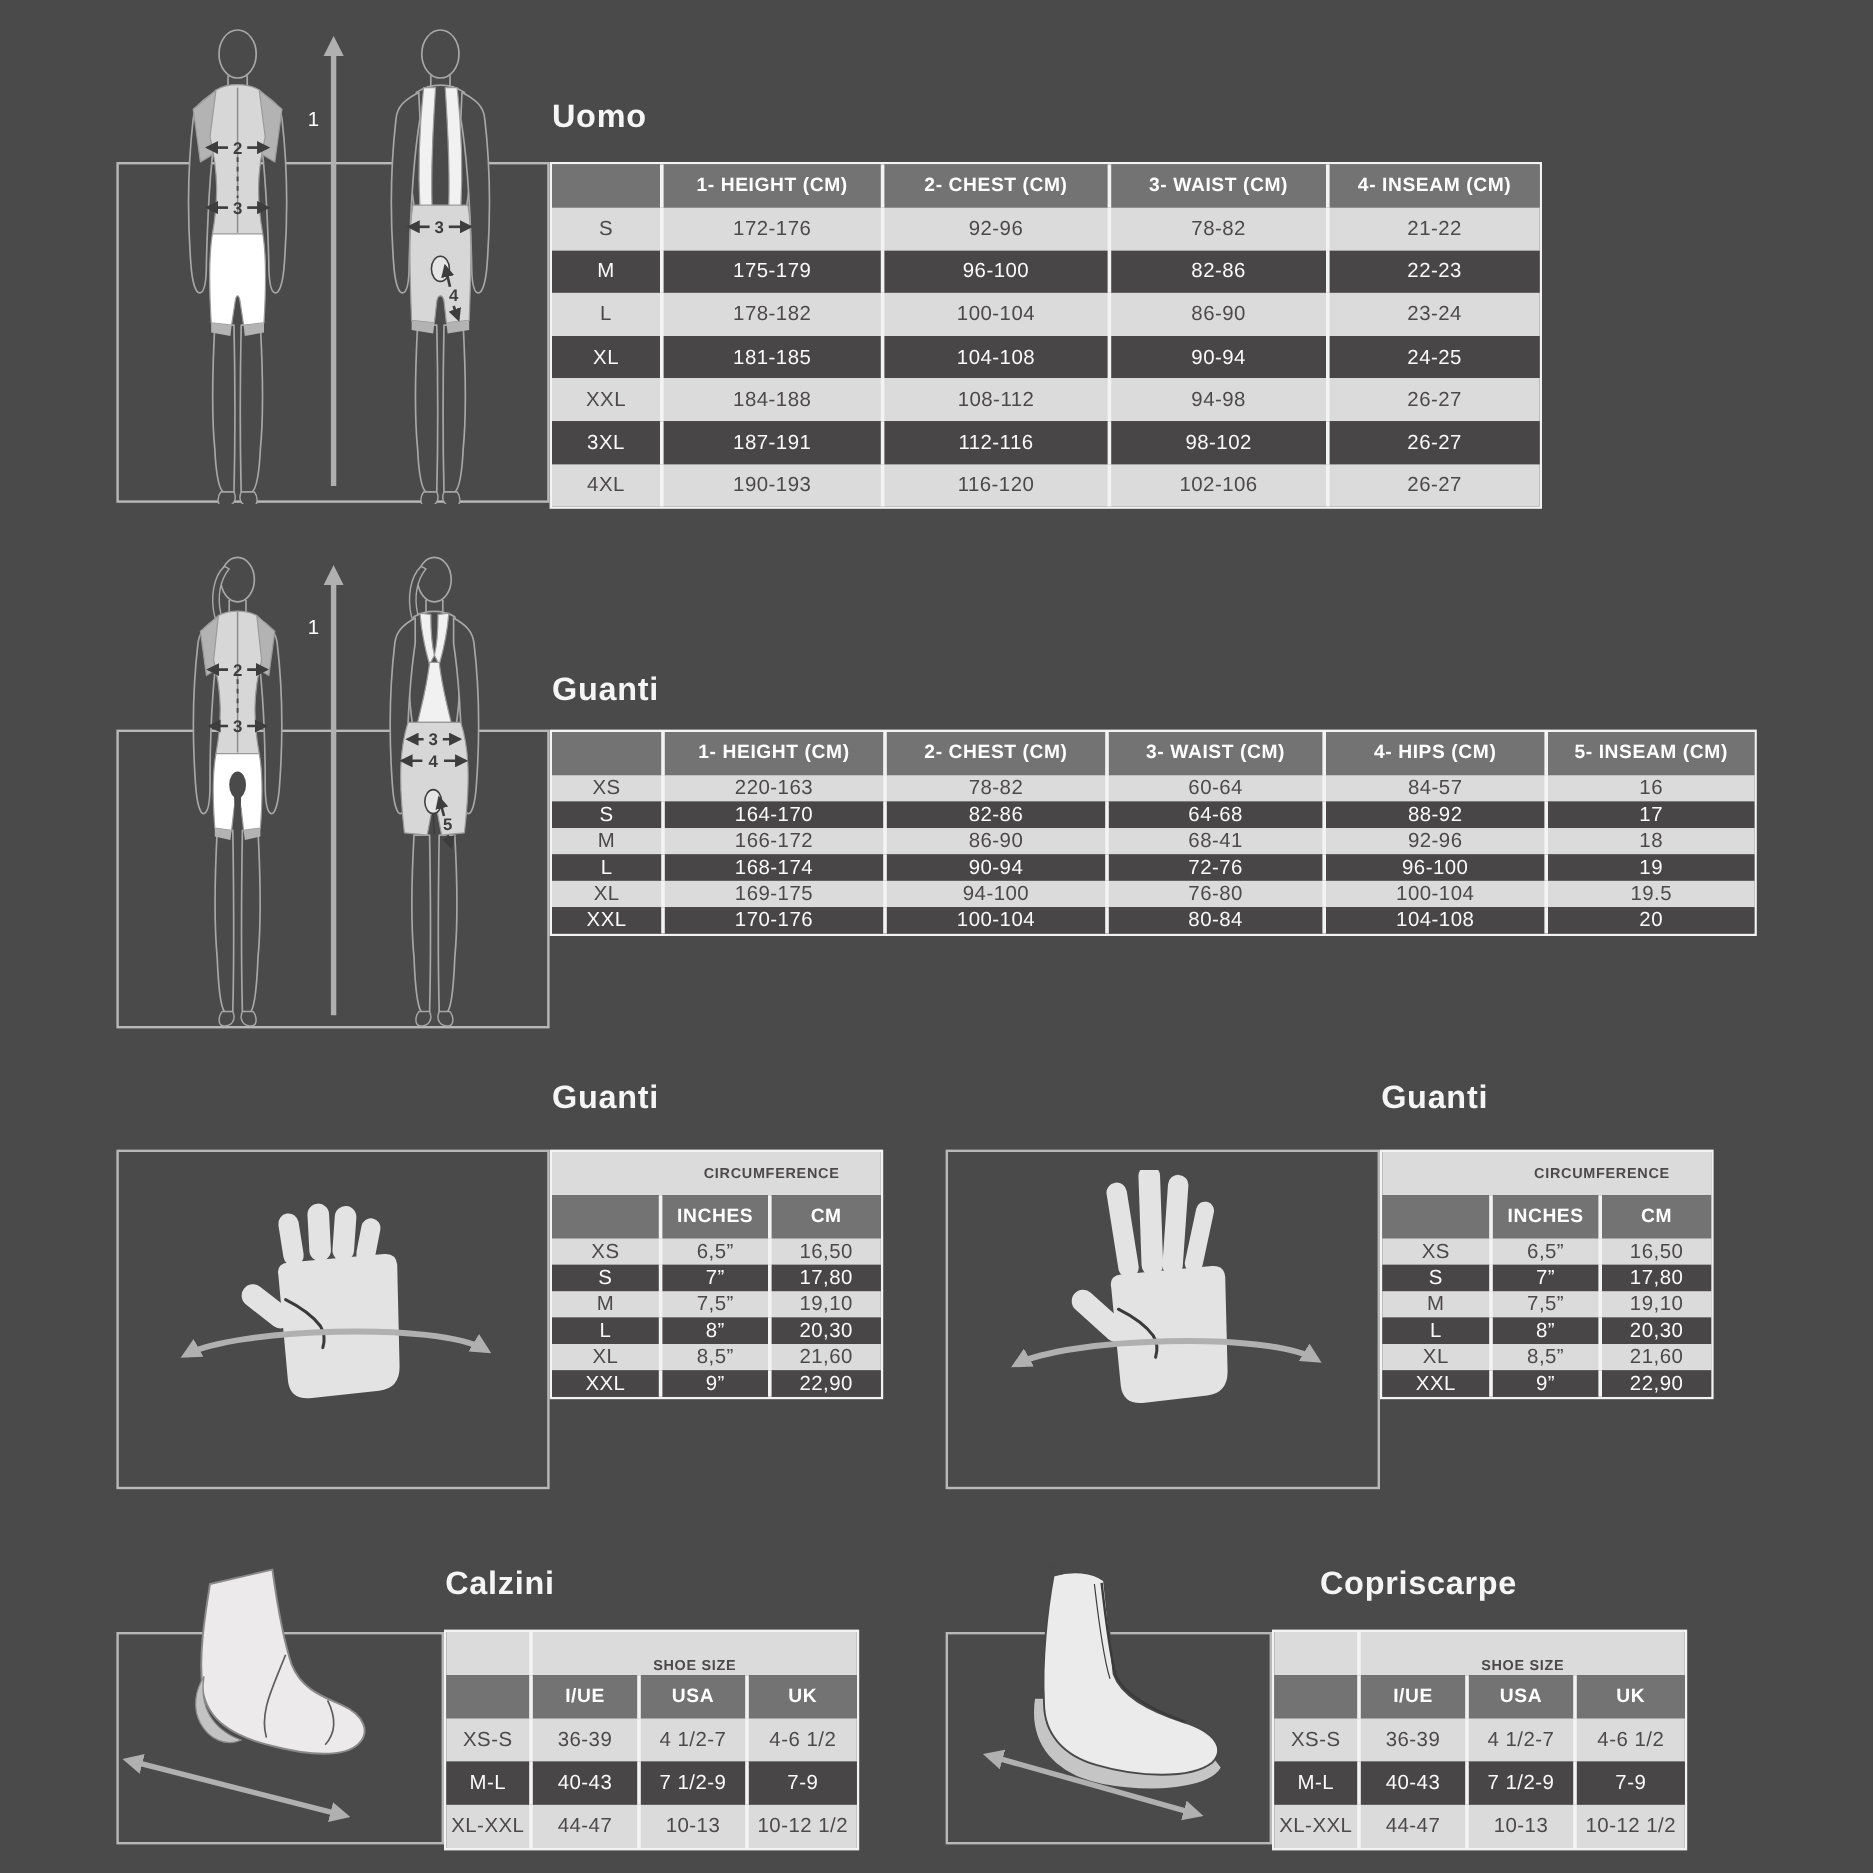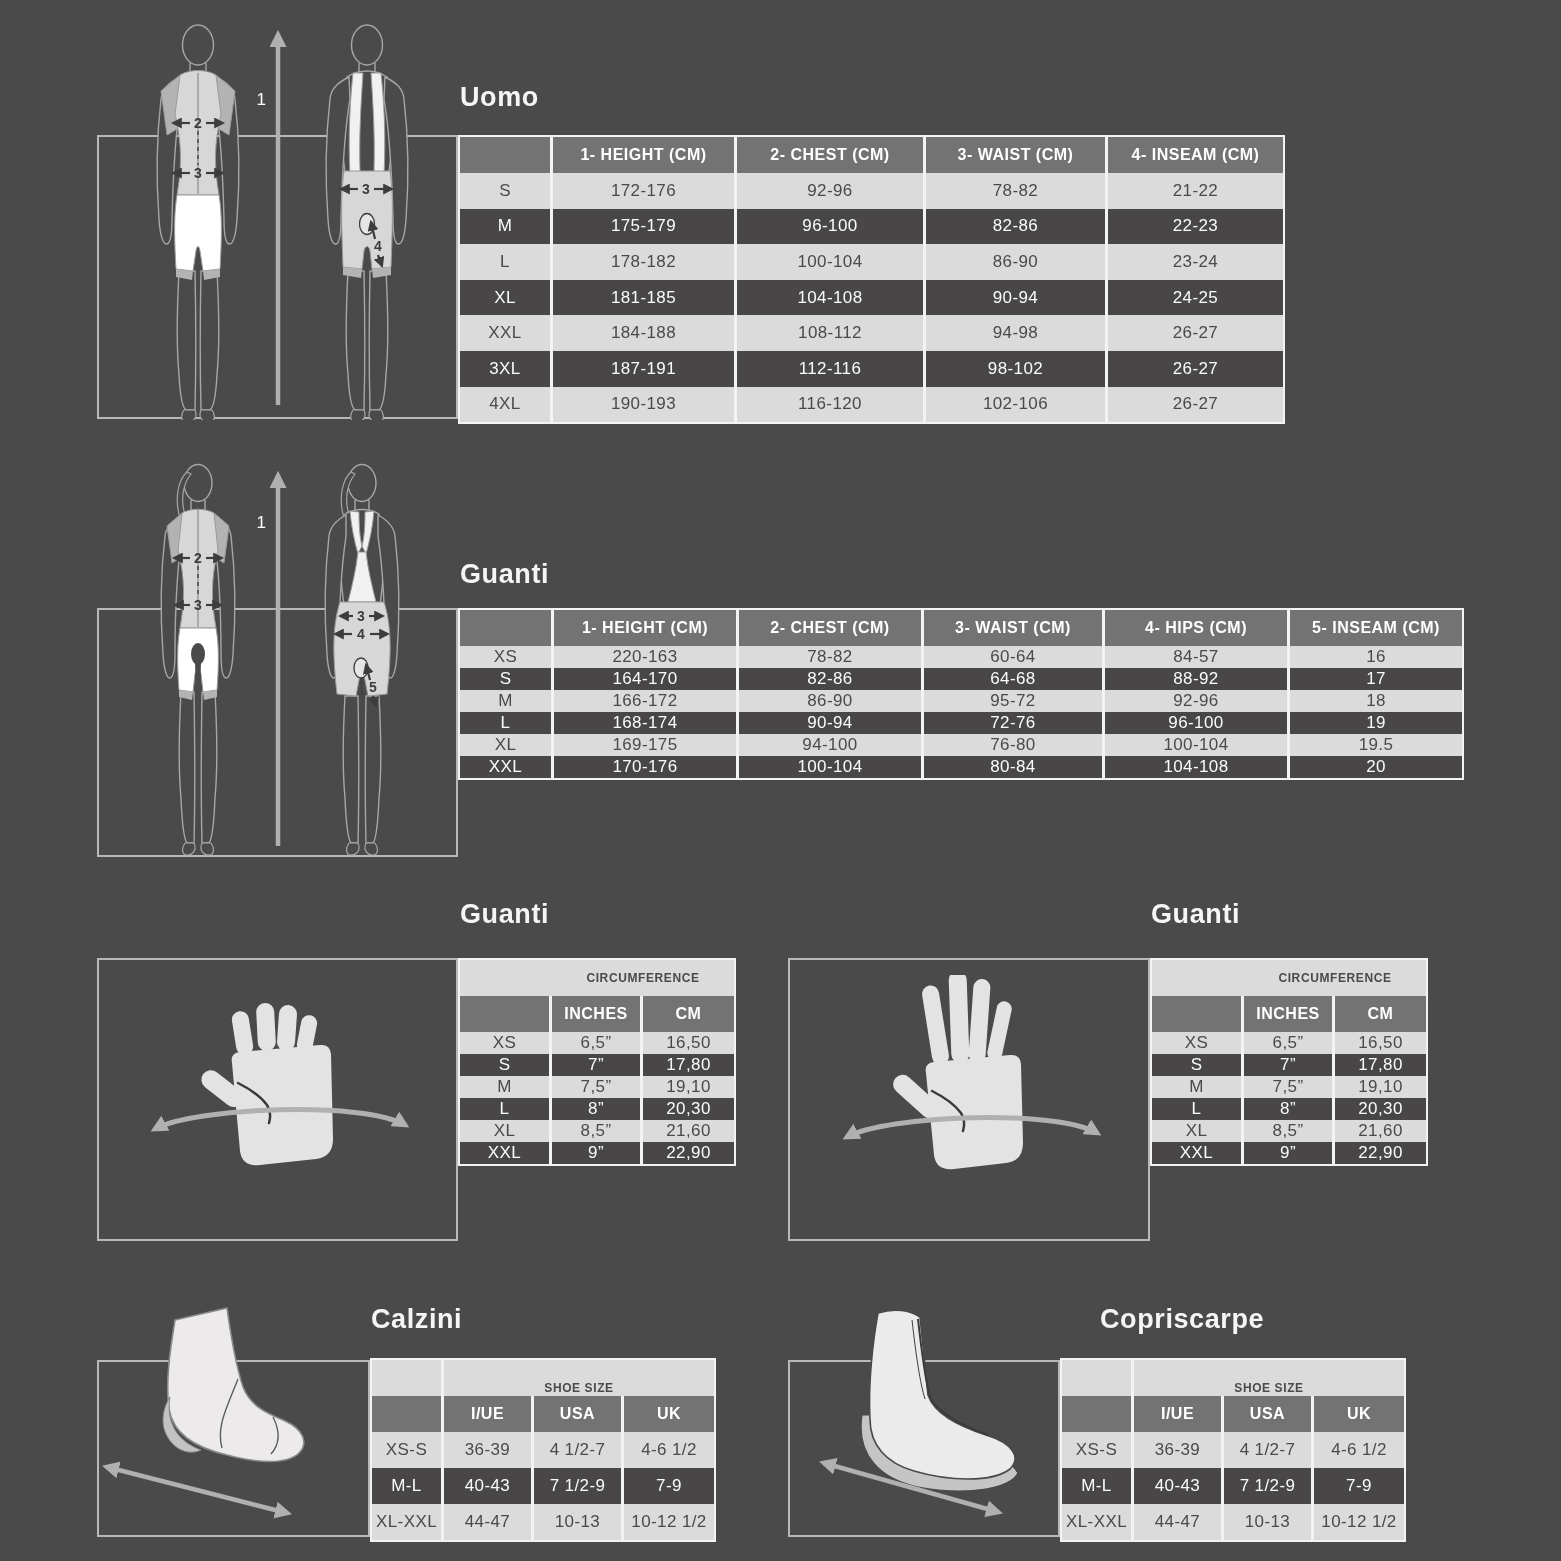--- a/index.html
+++ b/index.html
@@ -272,21 +272,21 @@
         <div class="tcell c1">164-170</div>
         <div class="tcell c2">82-86</div>
         <div class="tcell c3">64-68</div>
         <div class="tcell c4">88-92</div>
         <div class="tcell c5">17</div>
       </div>
       <div class="trow light">
         <div class="tcell c0">M</div>
         <div class="tcell c1">166-172</div>
         <div class="tcell c2">86-90</div>
-        <div class="tcell c3">95-72</div>
+        <div class="tcell c3">68-41</div>
         <div class="tcell c4">92-96</div>
         <div class="tcell c5">18</div>
       </div>
       <div class="trow dark">
         <div class="tcell c0">L</div>
         <div class="tcell c1">168-174</div>
         <div class="tcell c2">90-94</div>
         <div class="tcell c3">72-76</div>
         <div class="tcell c4">96-100</div>
         <div class="tcell c5">19</div>

